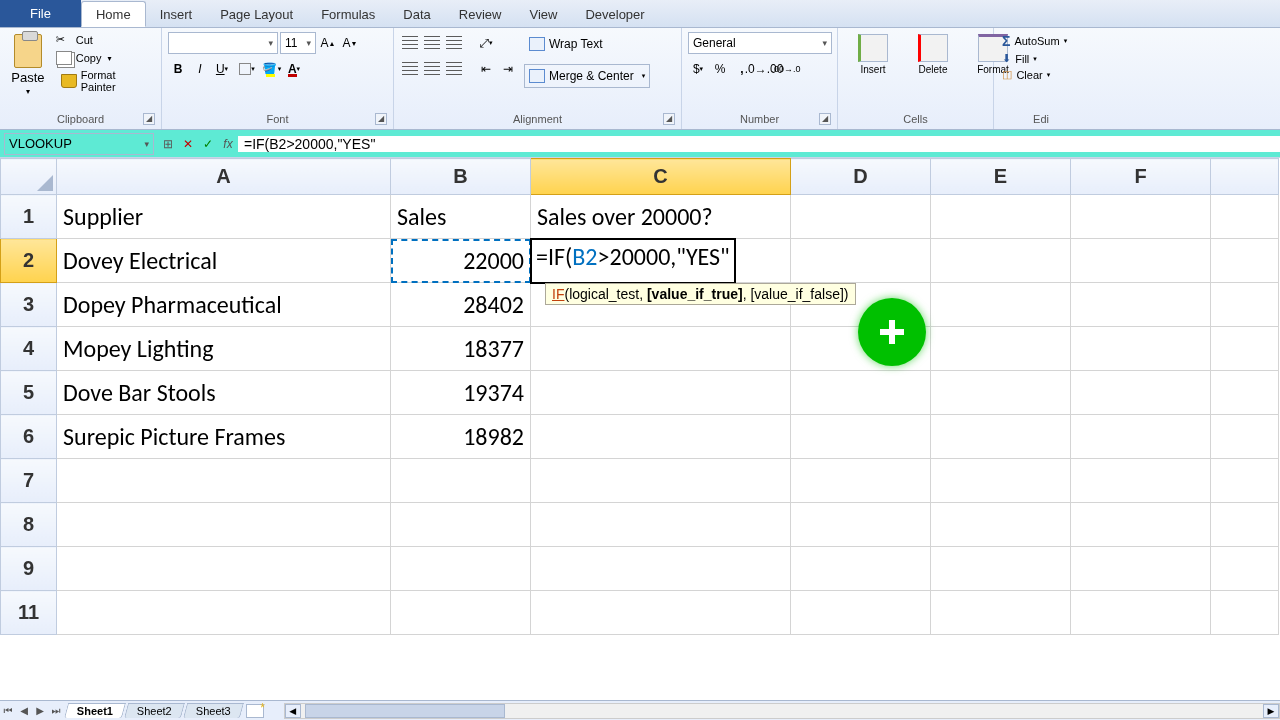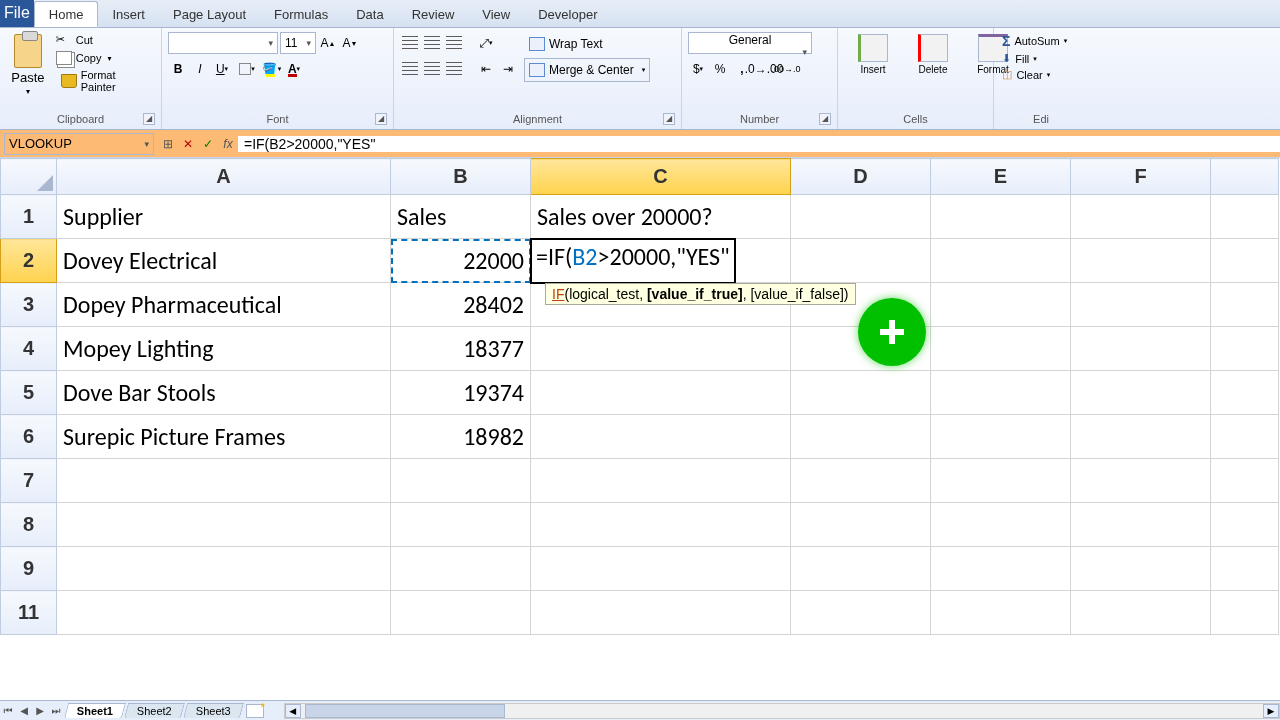--- a/index.html
+++ b/index.html
@@ -1,20 +1,20 @@
 <!DOCTYPE html>
 <html><head>
 <meta charset="utf-8">
 <style>
   * { box-sizing: border-box; margin: 0; padding: 0; }
   body { font-family: "Segoe UI", Tahoma, sans-serif; font-size: 12px; background: #fff; overflow: hidden; width: 1280px; height: 720px; position: relative; }
 
   
   .ribbon-tabs { display: flex; align-items: flex-end; height: 28px; background: linear-gradient(#e8eef7,#d5e1f2); border-bottom: 1px solid #a9b8d0; }
-  .file-tab { background: #2a579a; color: #fff; padding: 4px 4px; height: 28px; display:flex; align-items:center; font-size: 16px; cursor:pointer; }
+  .file-tab { background: #2a579a; color: #fff; padding: 4px 30px; height: 28px; display:flex; align-items:center; font-size: 13px; cursor:pointer; }
   .tab { padding: 4px 14px; height: 26px; display:flex; align-items:center; font-size: 13px; color:#333; cursor:pointer; }
   .tab.active { background:#fff; border:1px solid #a9b8d0; border-bottom:1px solid #fff; border-radius:3px 3px 0 0; }
 
   
   .ribbon { display:flex; height: 102px; background: linear-gradient(#f6f9fd,#e7eefb); border-bottom:1px solid #a9b8d0; }
   .group { border-right:1px solid #c8d4e8; padding:4px 6px 2px 6px; display:flex; flex-direction:column; justify-content:space-between; position:relative; }
   .group-label { text-align:center; font-size:11px; color:#555; padding:2px 0; position:relative; }
   .group-label .launcher { position:absolute; right:0; bottom:2px; width:12px; height:12px; border:1px solid #a9b8d0; font-size:8px; line-height:10px; text-align:center; color:#555; cursor:pointer; background:#f0f4fa; }
   .group-content { flex:1; display:flex; align-items:flex-start; }
 
@@ -39,27 +39,27 @@
   .font-bottom { display:flex; gap:2px; margin-top:4px;}
   .border-btn { width:26px; }
   .color-btn { position:relative; }
   .color-btn .bar { position:absolute; bottom:2px; left:3px; right:6px; height:3px;}
   .fill-bar { background:#ffff00;}
   .font-bar { background:#c00000;}
 
   
   .align-col { display:flex; flex-direction:column; gap:4px;}
   .align-row { display:flex; gap:2px;}
-  .wrap-merge { display:flex; flex-direction:column; gap:2px; margin-left:6px;}
+  .wrap-merge { display:flex; flex-direction:column; gap:8px; margin-left:6px;}
   .wm-btn { display:flex; align-items:center; gap:4px; border:1px solid transparent; padding:2px 4px; cursor:pointer; height:24px;}
   .wm-ic { width:16px; height:14px; border:1px solid #5b8bd0; background:#eaf1fb;}
   .merge-btn { border:1px solid #a9b8d0; }
 
   
-  .num-combo { width:124px;flex-direction:column; }
+  .num-combo { width:144px; }
   .num-row { display:flex; gap:2px; margin-top:4px;}
 
   
   .styles-row { display:flex; gap:2px;}
   .big-btn { display:flex; flex-direction:column; align-items:center; width:58px; cursor:pointer; padding:2px 2px;}
   .big-btn .bic { width:30px; height:28px; border:1px solid #a9b8d0; background:#fff;}
   .bic.cond { background:linear-gradient(#fff 50%,#c6e0b4 50%);}
   .bic.tbl { background:repeating-linear-gradient(#dce6f1 0 4px,#fff 4px 8px);}
   .bic.cell { background:#4f81bd;}
   .big-btn span { font-size:10px; text-align:center; line-height:11px; margin-top:2px;}
@@ -69,21 +69,21 @@
   .bic.ins { border-left:3px solid #70ad47;}
   .bic.del { border-left:3px solid #ff0000;}
   .bic.fmt { border-top:3px solid #8064a2;}
 
   
   .edit-list { display:flex; flex-direction:column; gap:1px;}
   .edit-item { display:flex; align-items:center; gap:4px; font-size:11px; cursor:pointer; padding:1px 2px;}
   .sigma { font-size:14px; font-weight:bold; color:#2a579a;}
 
   
-  .formula-bar { display:flex; align-items:center; height:28px; border-bottom:1px solid #c8d4e8; background:#fdba74;}
+  .formula-bar { display:flex; align-items:center; height:28px; border-bottom:1px solid #c8d4e8; background:#5eead4;}
   .name-box { width:150px; height:22px; border:1px solid #a9b8d0; margin:0 4px; display:flex; align-items:center; padding:0 4px; font-size:13px; cursor:text;}
   .name-box .dd { margin-left:auto; font-size:9px; color:#555;}
   .fb-btn { width:20px; height:20px; display:flex; align-items:center; justify-content:center; cursor:pointer; color:#5b5b5b; font-size:12px;}
   .fb-cancel { color:#c00000;}
   .fb-enter { color:#008000;}
   .fx { font-style:italic; font-weight:normal; color:#555; font-size:12px;}
   .formula-input { flex:1; font-size:14px; padding:0 6px; border:none; outline:none;}
 
   
   .grid-wrap { position:relative; height: calc(720px - 28px - 102px - 28px - 20px); overflow:hidden; background:#fff;}

